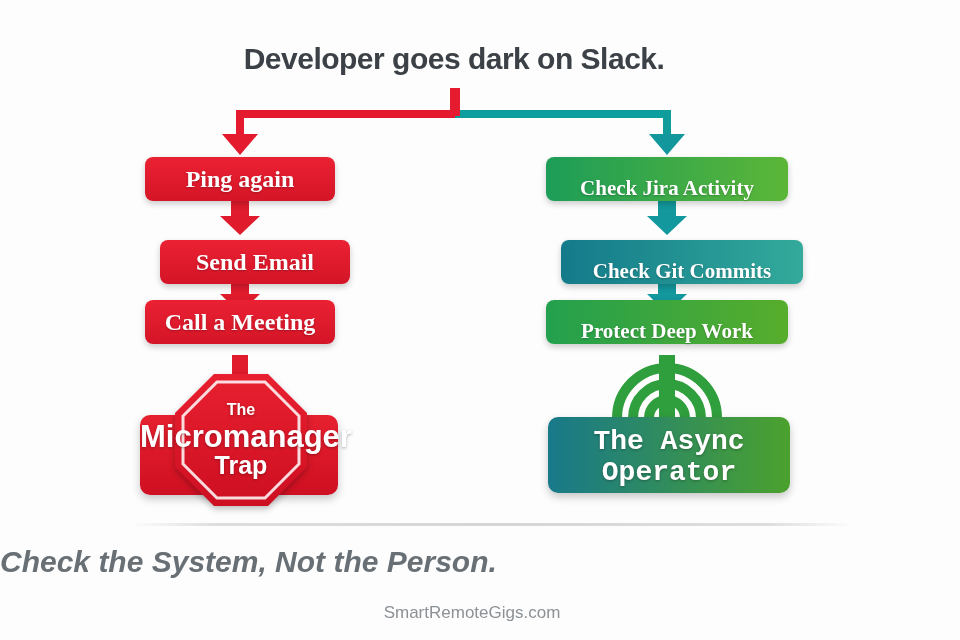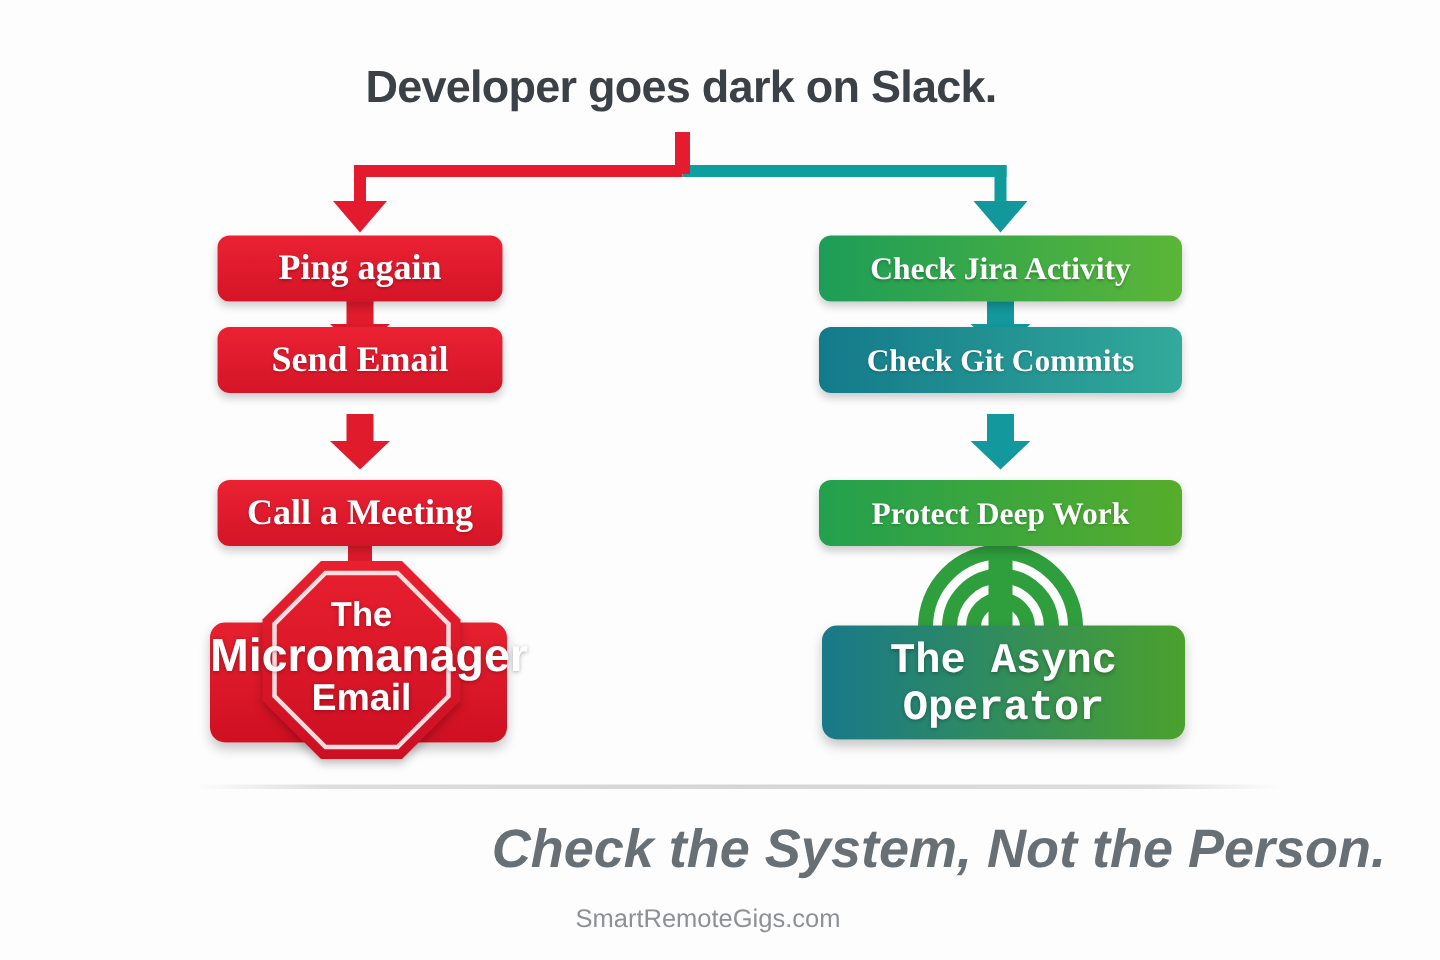--- a/index.html
+++ b/index.html
@@ -24,56 +24,56 @@
   .box{
     position:absolute; z-index:2; border-radius:8px;
     display:flex; align-items:center; justify-content:center;
     color:#ffffff; font-weight:bold;
     box-shadow:0 3px 6px rgba(0,0,0,0.20);
     font-family:Liberation Serif, serif;
   }
   .box span{ text-shadow:0 1px 2px rgba(0,0,0,0.25); white-space:nowrap; }
   .col-left{ left:145px; width:190px; height:44px; font-size:24px;
     background:linear-gradient(180deg,#ea2133,#d41527); }
-  .col-right{ left:546px; width:242px; height:44px; font-size:21px; }
-  .row1{ top:157px; } .row2{ top:218px; } .row3{ top:320px; }
+  .col-right{ left:546px; width:242px; height:44px; font-size:21px;align-items:flex-end; }
+  .row1{ top:157px; } .row2{ top:240px;margin-left:15px; } .row3{ top:300px; }
   .g-jira{ background:linear-gradient(90deg,#1d9d58,#5bb637); }
   .g-git{ background:linear-gradient(90deg,#137a8a,#33aa9b); }
   .g-deep{ background:linear-gradient(90deg,#23a04e,#57ad2b); }
 
   .result-rect{
     position:absolute; z-index:2; border-radius:10px;
     box-shadow:0 4px 8px rgba(0,0,0,0.22);
   }
   .trap-rect{ left:140px; top:415px; width:198px; height:80px;
     background:linear-gradient(180deg,#e6202f,#cf1022); }
   .async-rect{ left:548px; top:417px; width:242px; height:76px;
     background:linear-gradient(90deg,#18798a,#4ba12d); }
 
   svg.octagon-layer{ filter:drop-shadow(0 3px 3px rgba(0,0,0,0.25)); }
 
   .result-text{
     position:absolute; z-index:4; text-align:center; color:#ffffff;
     font-weight:bold; text-shadow:0 1px 3px rgba(0,0,0,0.30);
   }
   .trap-text{ left:140px; top:396px; width:202px; }
-  .trap-text .l1{ font-size:23px; line-height:27px; }
+  .trap-text .l1{ font-size:16px; line-height:27px; }
   .trap-text .l2{ font-size:31px; line-height:28px; }
   .trap-text .l3{ font-size:25px; line-height:28px; }
   .async-text{ left:548px; top:426px; width:242px; font-size:28px; line-height:31px;font-family:Liberation Mono, monospace; }
 
   .divider{
     position:absolute; z-index:1; left:130px; top:523px; width:724px; height:3px;
     border-radius:2px;
     background:linear-gradient(90deg, rgba(0,0,0,0) 0%, rgba(110,110,110,0.22) 12%,
       rgba(110,110,110,0.28) 50%, rgba(110,110,110,0.22) 88%, rgba(0,0,0,0) 100%);
   }
   .quote{
     position:absolute; z-index:2; left:0; top:545px; width:924px; margin:0;
-    text-align:right; font-size:36px; font-style:italic; font-weight:600;
+    text-align:left; font-size:30px; font-style:italic; font-weight:600;
     color:var(--quote-color);
   }
   .watermark{
     position:absolute; z-index:2; left:0; top:603px; width:944px;
     text-align:center; font-size:17px; color:var(--watermark-color);
   }
 </style>
 </head>
 <body>
 
@@ -146,21 +146,21 @@
         <stop offset="1" stop-color="#cd0f22"></stop>
       </linearGradient>
     </defs>
     <polygon points="214,374 268,374 307,413 307,467 268,506 214,506 175,467 175,413" fill="url(#og)"></polygon>
     <polygon points="217,382 265,382 299,416 299,464 265,498 217,498 183,464 183,416" fill="none" stroke="#ffffff" stroke-width="3" opacity="0.85"></polygon>
   </svg>
 
   <div class="result-text trap-text">
     <div class="l1">The</div>
     <div class="l2">Micromanager</div>
-    <div class="l3">Email</div>
+    <div class="l3">Trap</div>
   </div>
   <div class="result-text async-text">
     <div>The Async</div>
     <div>Operator</div>
   </div>
 
   <div class="divider"></div>
   <p class="quote">Check the System, Not the Person.</p>
   <div class="watermark">SmartRemoteGigs.com</div>
 

